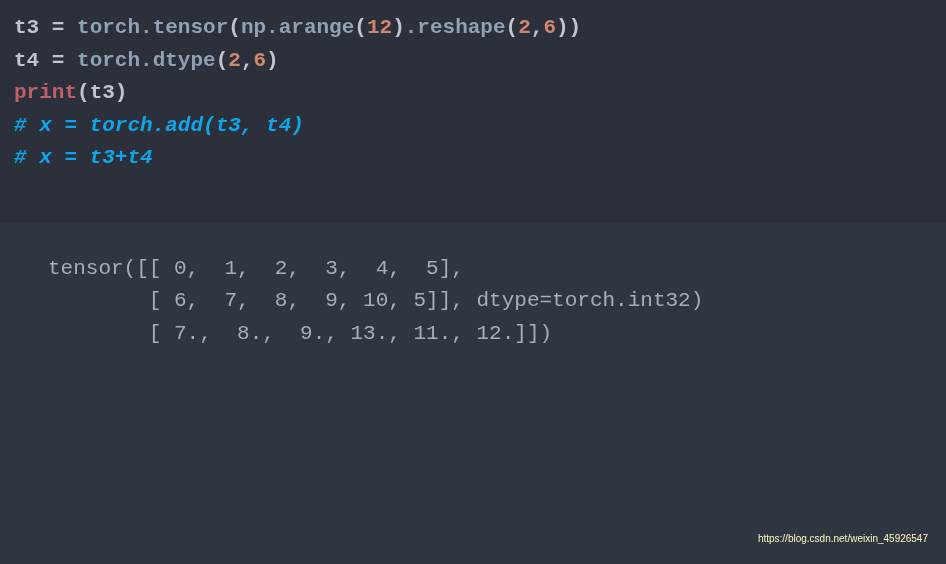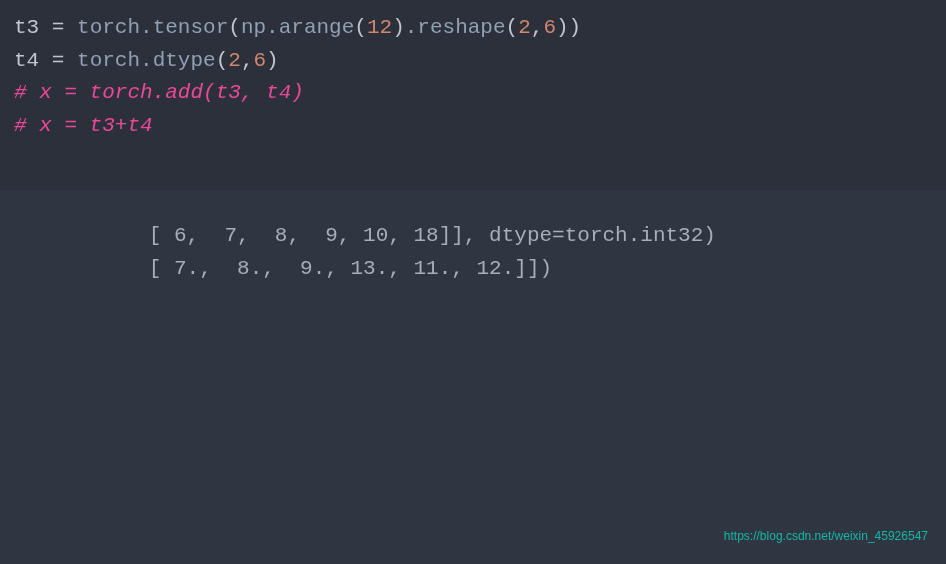--- a/index.html
+++ b/index.html
@@ -13,56 +13,59 @@
       background: #2b303b;
       font-family: 'Consolas', 'Monaco', 'Courier New', monospace;
       font-size: 21px;
       line-height: 1.55;
       overflow: hidden;
       position: relative;
     }
     .code-block {
       padding: 12px 0 20px 14px;
       background: #2b303b;
+      font-weight: bold;
     }
     .output-block {
       background: #2f3541;
       padding: 30px 14px 40px 48px;
       margin-top: 28px;
       height: 100%;
     }
     .line {
       white-space: pre;
       color: #c0c5ce;
     }
     .var { color: #c0c5ce; }
     .op { color: #c0c5ce; }
     .func { color: #8fa1b3; }
     .num { color: #d08770; }
     .punct { color: #c0c5ce; }
     .print { color: #bf616a; }
-    .comment { color: #ec4899; font-style: italic; }
+    .comment { color: #0ea5e9; font-style: italic; }
     .output-text { color: #a7adba; }
     .watermark {
       position: absolute;
       bottom: 18px;
       right: 18px;
-      font-size: 12px;
-      color: #14b8a6;
+      font-size: 10px;
+      color: #fef9c3;
       font-family: Arial, sans-serif;
     }
   </style>
 </head>
 <body>
 
 <div class="code-block">
   <div class="line"><span class="var">t3</span><span class="op"> = </span><span class="func">torch.tensor</span><span class="punct">(</span><span class="func">np.arange</span><span class="punct">(</span><span class="num">12</span><span class="punct">)</span><span class="func">.reshape</span><span class="punct">(</span><span class="num">2</span><span class="punct">,</span><span class="num">6</span><span class="punct">))</span></div>
   <div class="line"><span class="var">t4</span><span class="op"> = </span><span class="func">torch.dtype</span><span class="punct">(</span><span class="num">2</span><span class="punct">,</span><span class="num">6</span><span class="punct">)</span></div>
+  <div class="line"><span class="print">print</span><span class="punct">(</span><span class="var">t3</span><span class="punct">)</span></div>
   <div class="line comment"># x = torch.add(t3, t4)</div>
   <div class="line comment"># x = t3+t4</div>
 </div>
 
 <div class="output-block">
-  <div class="line output-text">        [ 6,  7,  8,  9, 10, 18]], dtype=torch.int32)</div>
+  <div class="line output-text">tensor([[ 0,  1,  2,  3,  4,  5],</div>
+  <div class="line output-text">        [ 6,  7,  8,  9, 10, 5]], dtype=torch.int32)</div>
   <div class="line output-text">        [ 7.,  8.,  9., 13., 11., 12.]])</div>
 </div>
 
 <div class="watermark">https://blog.csdn.net/weixin_45926547</div>
 
 </body></html>

